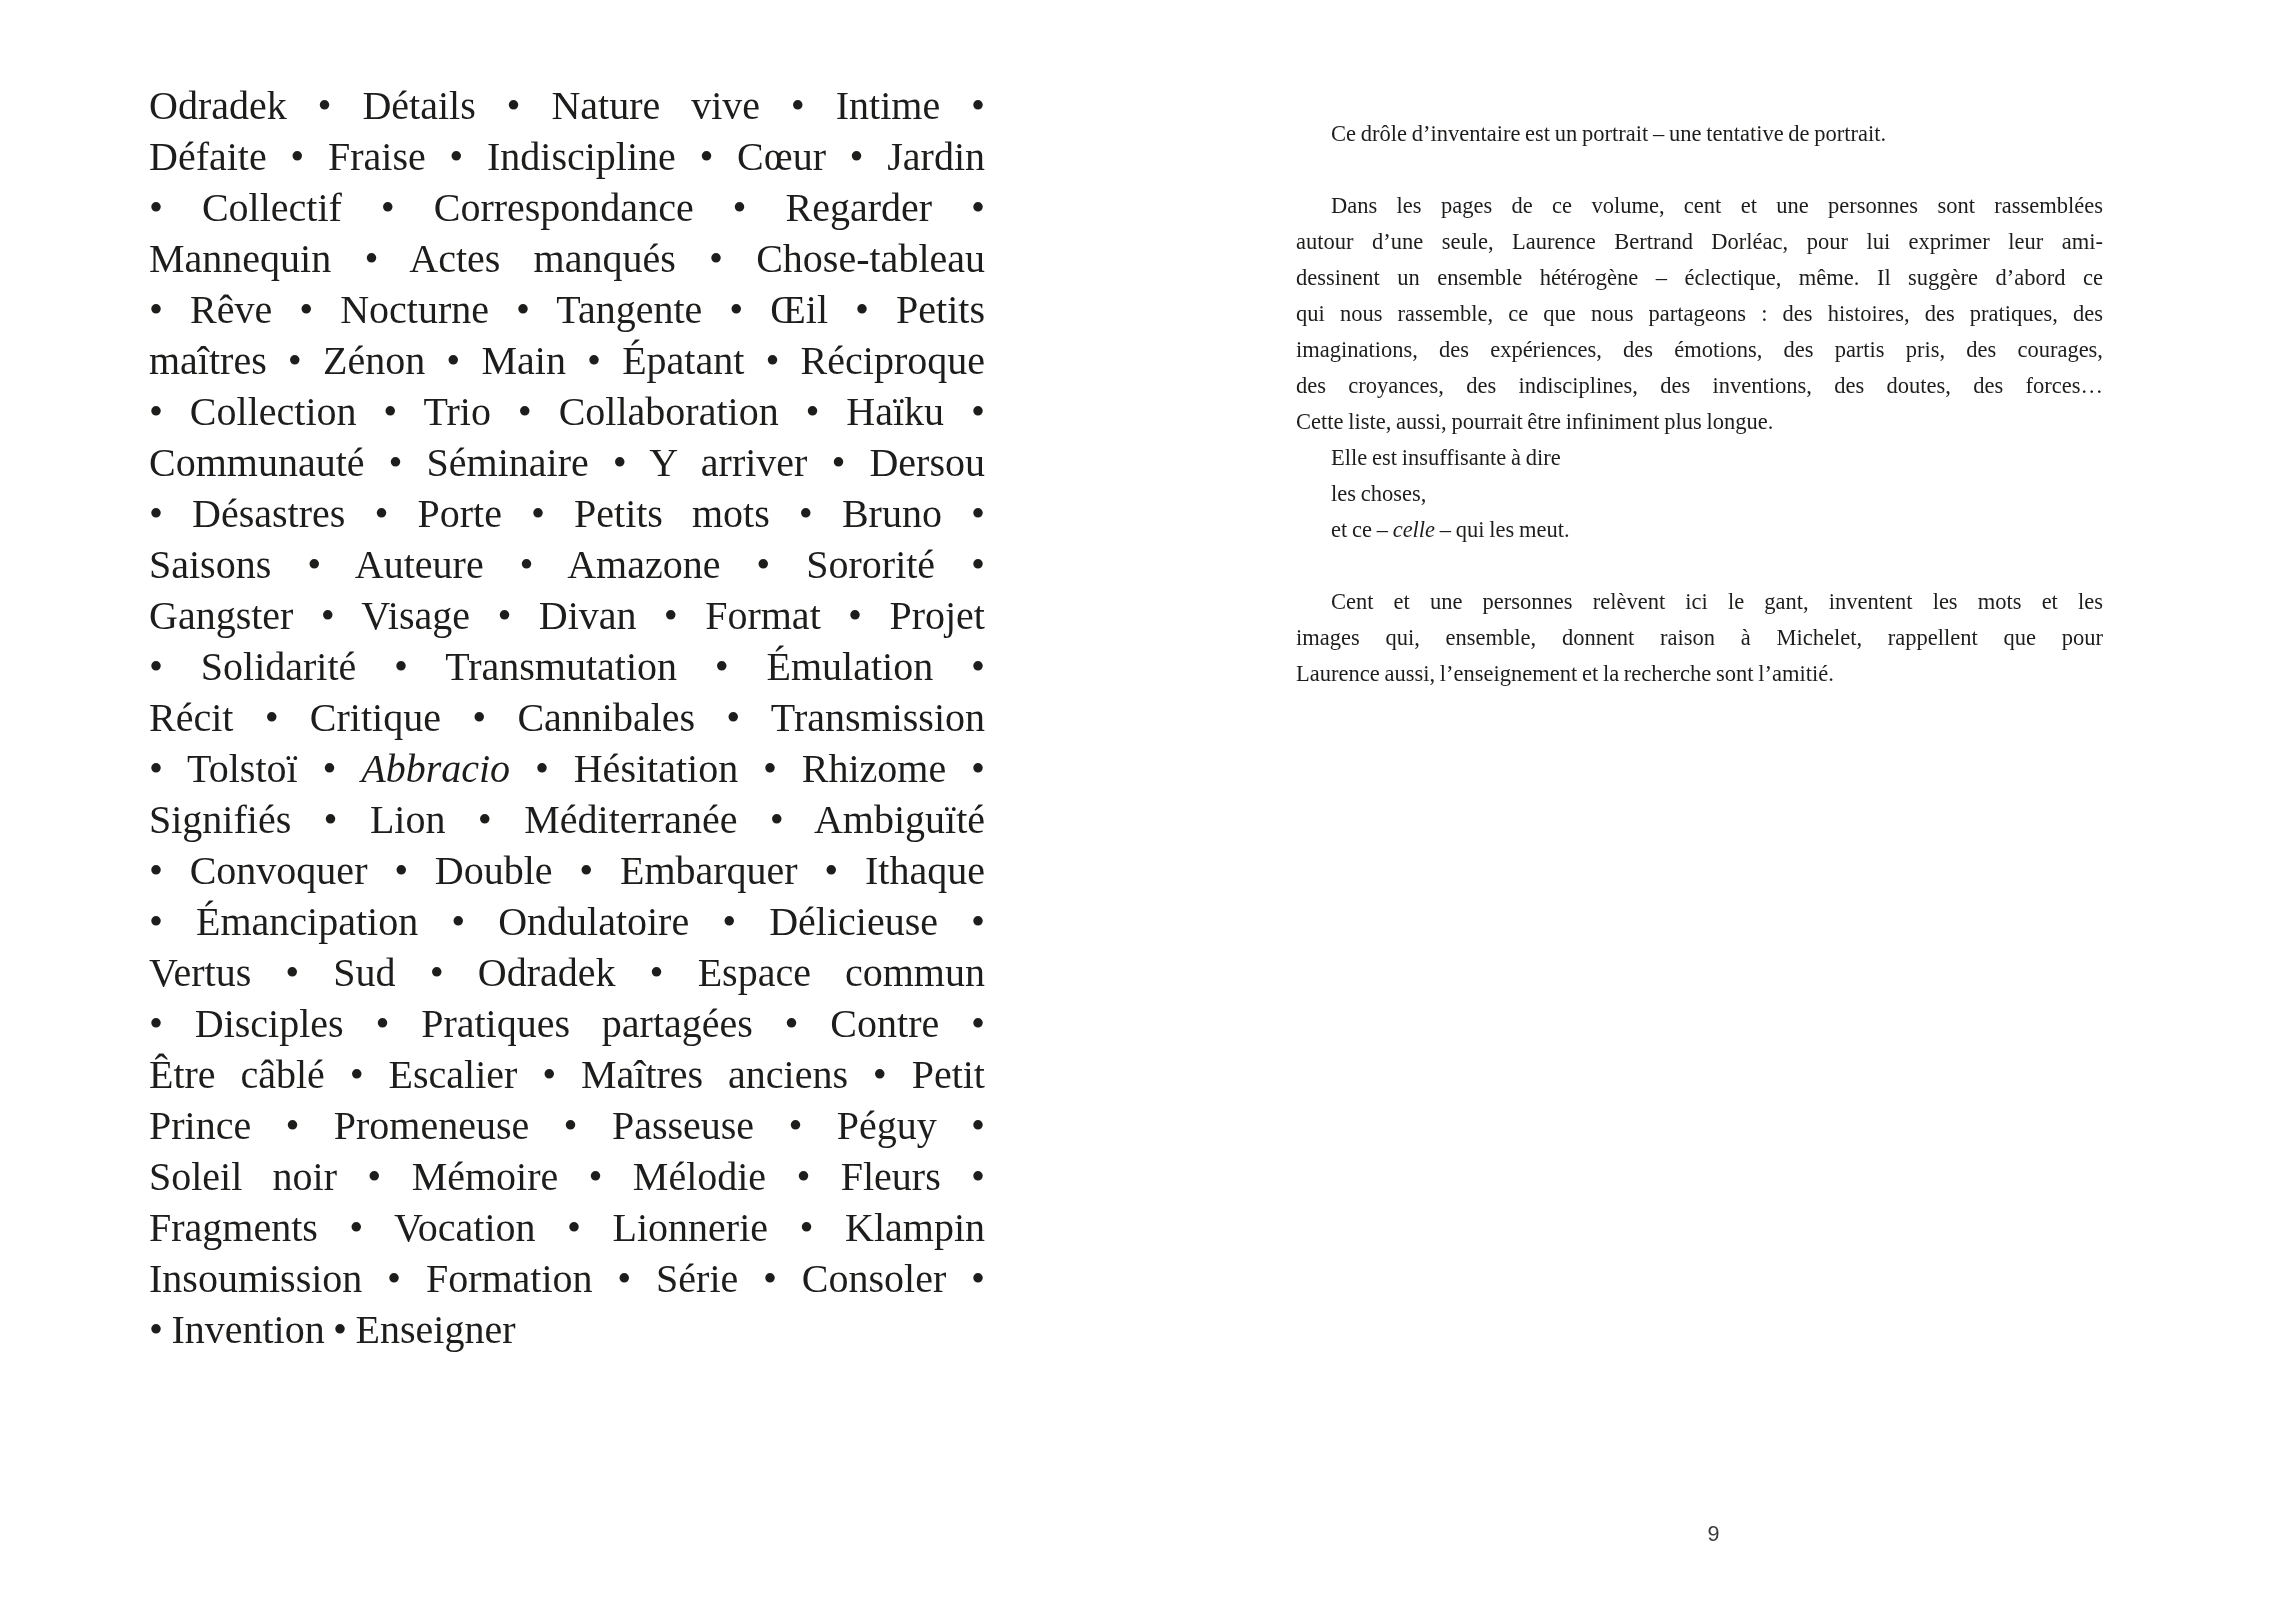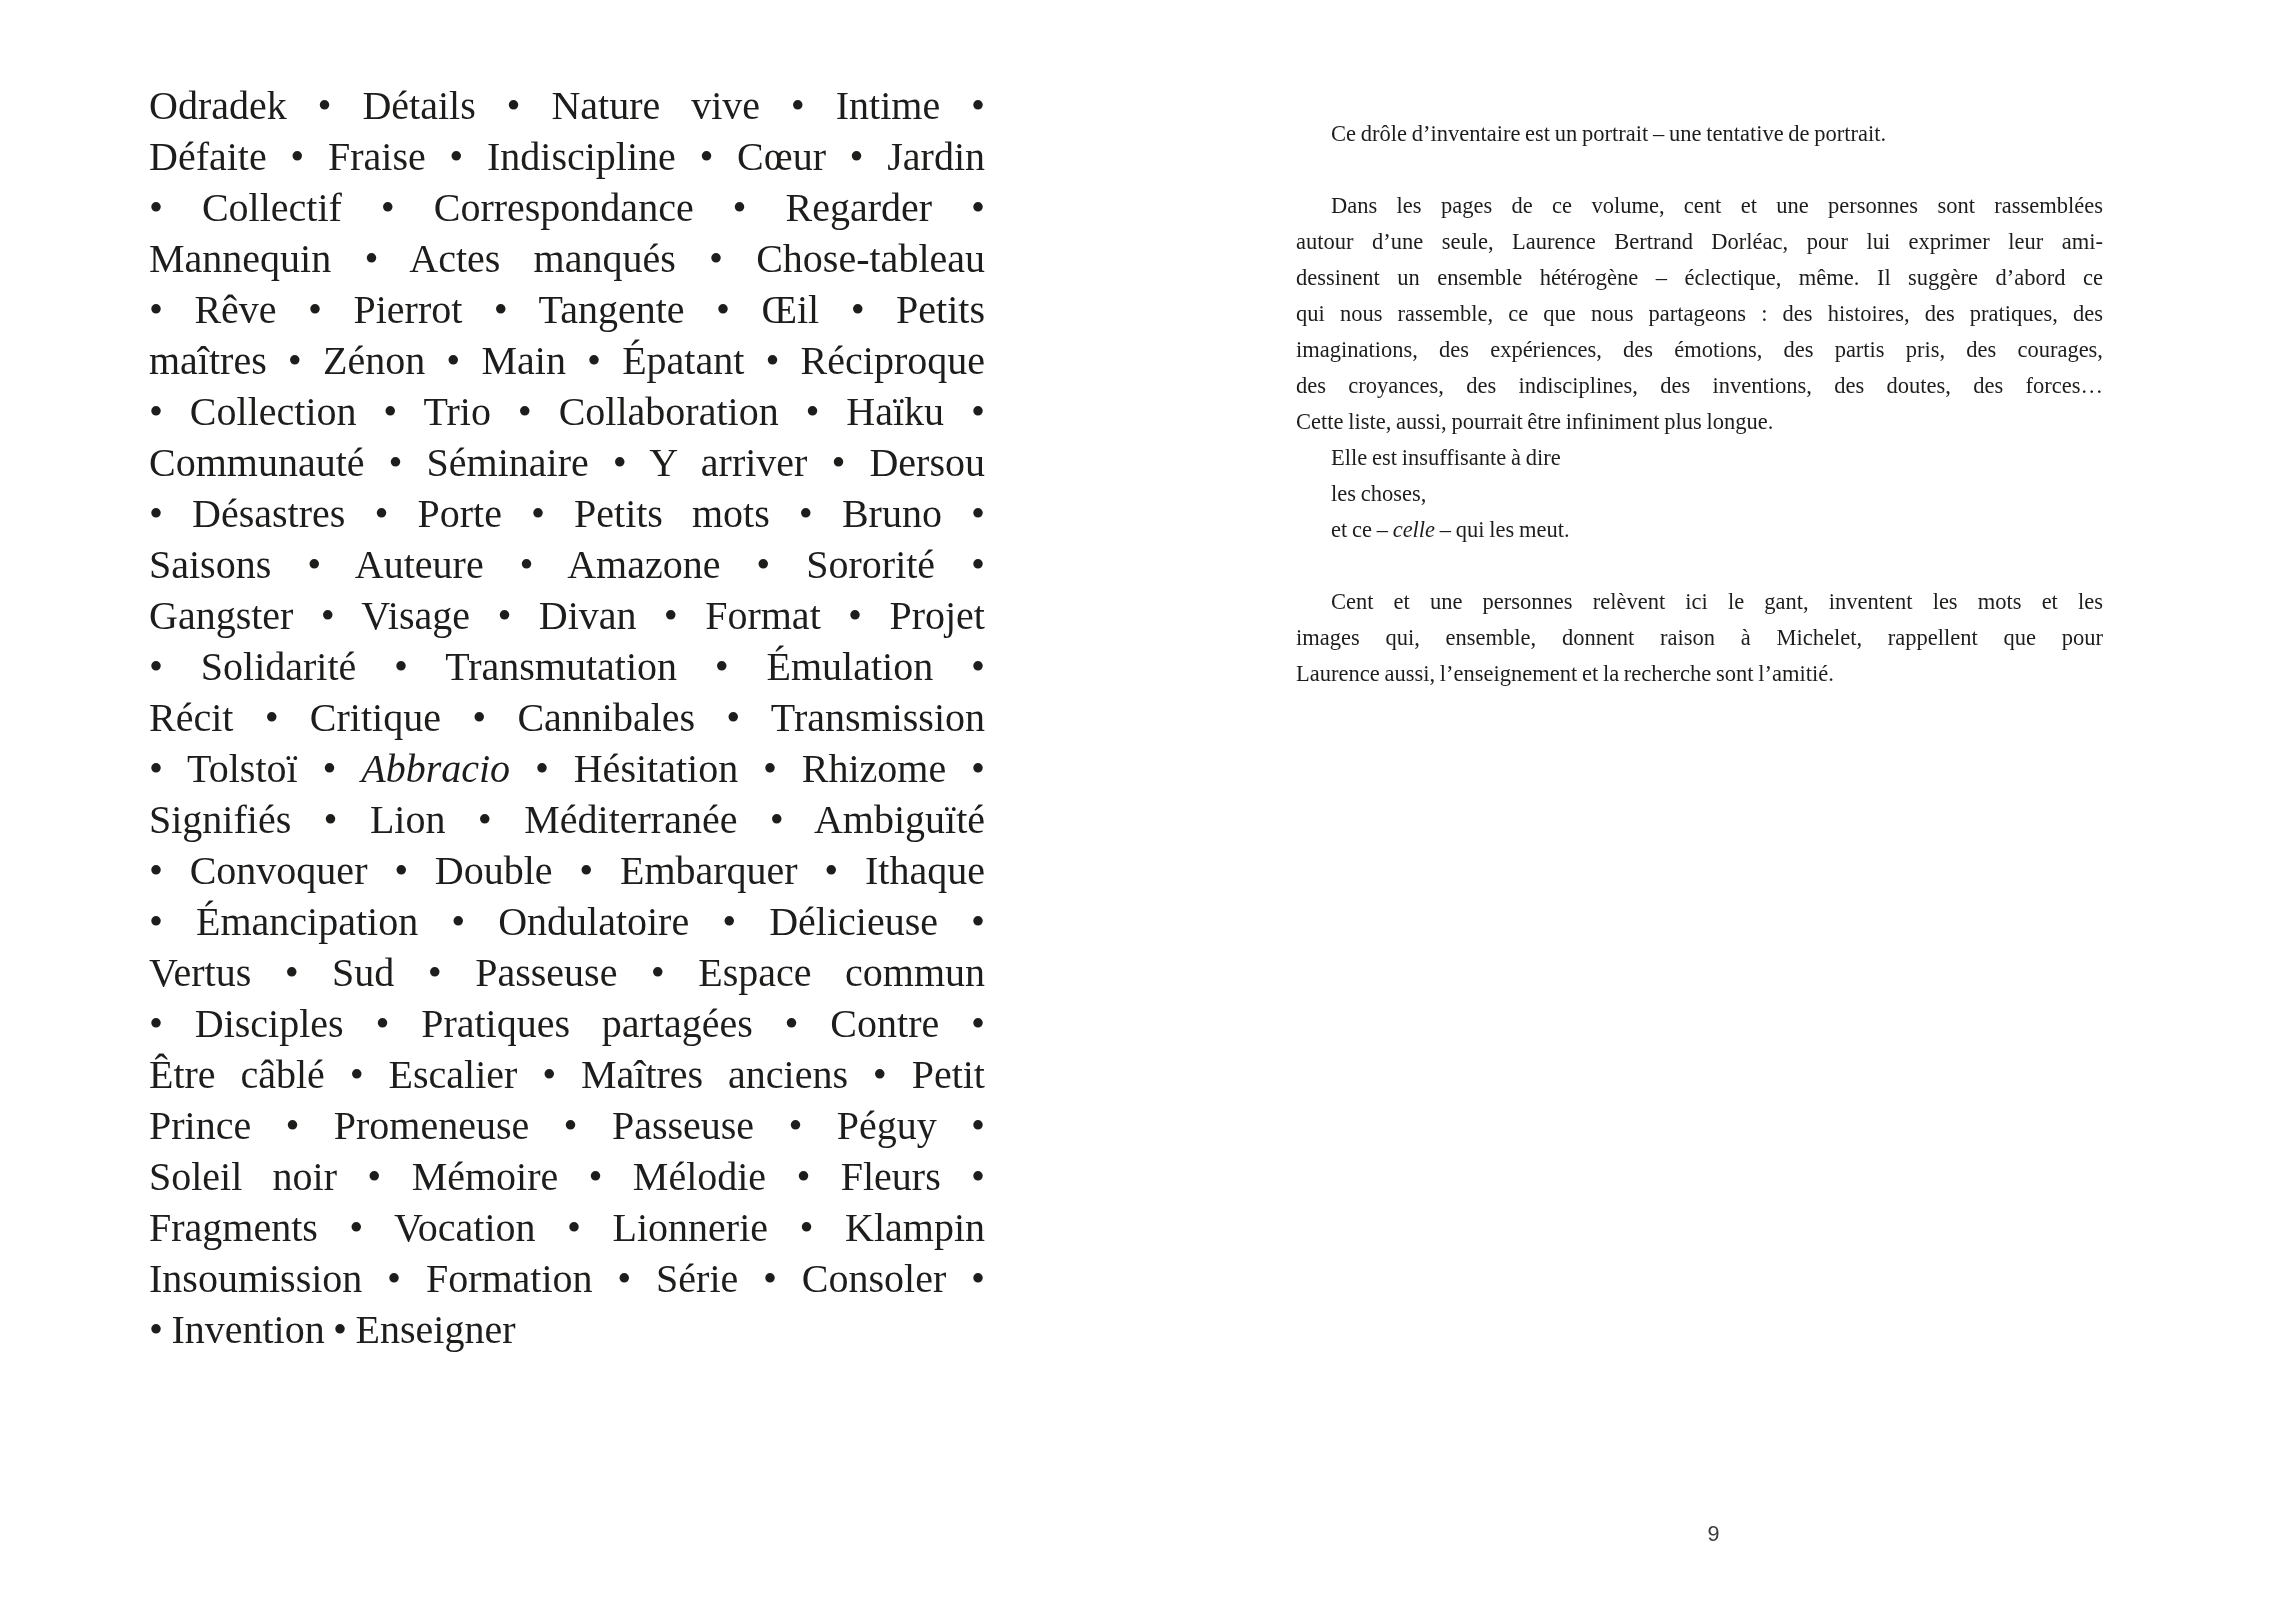--- a/index.html
+++ b/index.html
@@ -76,34 +76,34 @@
   }
 </style>
 </head>
 <body>
 
 <div id="left-page" class="page">
     <div class="word-line">Odradek • Détails • Nature vive • Intime •</div>
     <div class="word-line">Défaite • Fraise • Indiscipline • Cœur • Jardin</div>
     <div class="word-line">• Collectif • Correspondance • Regarder •</div>
     <div class="word-line">Mannequin • Actes manqués • Chose-tableau</div>
-    <div class="word-line">• Rêve • Pierrot • Tangente • Œil • Petits</div>
+    <div class="word-line">• Rêve • Nocturne • Tangente • Œil • Petits</div>
     <div class="word-line">maîtres • Zénon • Main • Épatant • Réciproque</div>
     <div class="word-line">• Collection • Trio • Collaboration • Haïku •</div>
     <div class="word-line">Communauté • Séminaire • Y arriver • Dersou</div>
     <div class="word-line">• Désastres • Porte • Petits mots • Bruno •</div>
     <div class="word-line">Saisons • Auteure • Amazone • Sororité •</div>
     <div class="word-line">Gangster • Visage • Divan • Format • Projet</div>
     <div class="word-line">• Solidarité • Transmutation • Émulation •</div>
     <div class="word-line">Récit • Critique • Cannibales • Transmission</div>
     <div class="word-line">• Tolstoï • <em>Abbracio</em> • Hésitation • Rhizome •</div>
     <div class="word-line">Signifiés • Lion • Méditerranée • Ambiguïté</div>
     <div class="word-line">• Convoquer • Double • Embarquer • Ithaque</div>
     <div class="word-line">• Émancipation • Ondulatoire • Délicieuse •</div>
-    <div class="word-line">Vertus • Sud • Passeuse • Espace commun</div>
+    <div class="word-line">Vertus • Sud • Odradek • Espace commun</div>
     <div class="word-line">• Disciples • Pratiques partagées • Contre •</div>
     <div class="word-line">Être câblé • Escalier • Maîtres anciens • Petit</div>
     <div class="word-line">Prince • Promeneuse • Passeuse • Péguy •</div>
     <div class="word-line">Soleil noir • Mémoire • Mélodie • Fleurs •</div>
     <div class="word-line">Fragments • Vocation • Lionnerie • Klampin</div>
     <div class="word-line">Insoumission • Formation • Série • Consoler •</div>
     <div class="word-line no-stretch">• Invention • Enseigner</div>
   </div>
 
 <div id="right-page" class="page">

